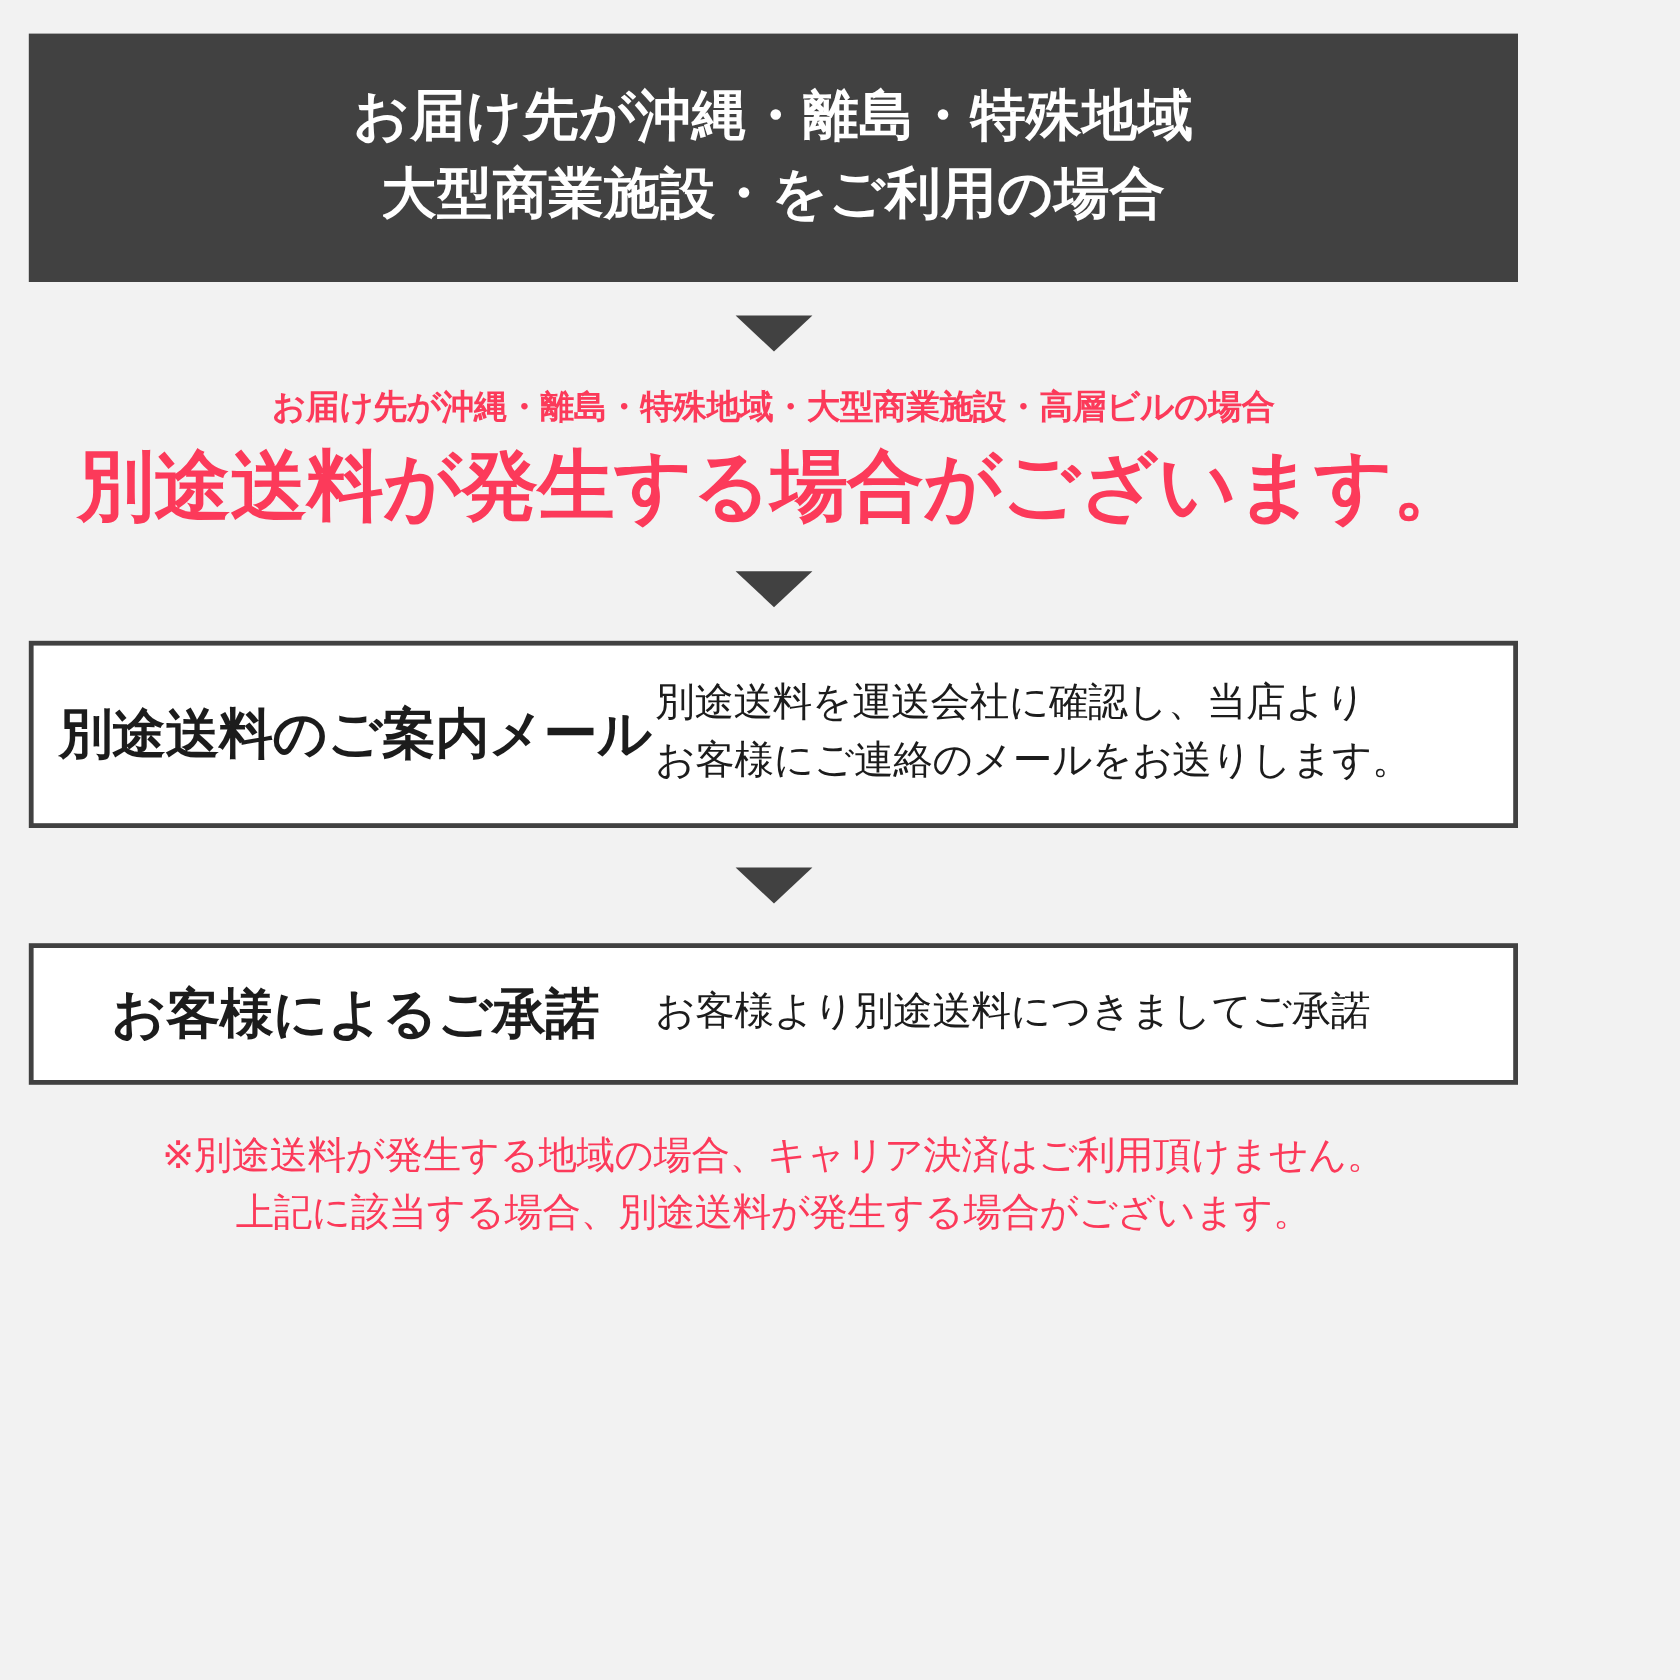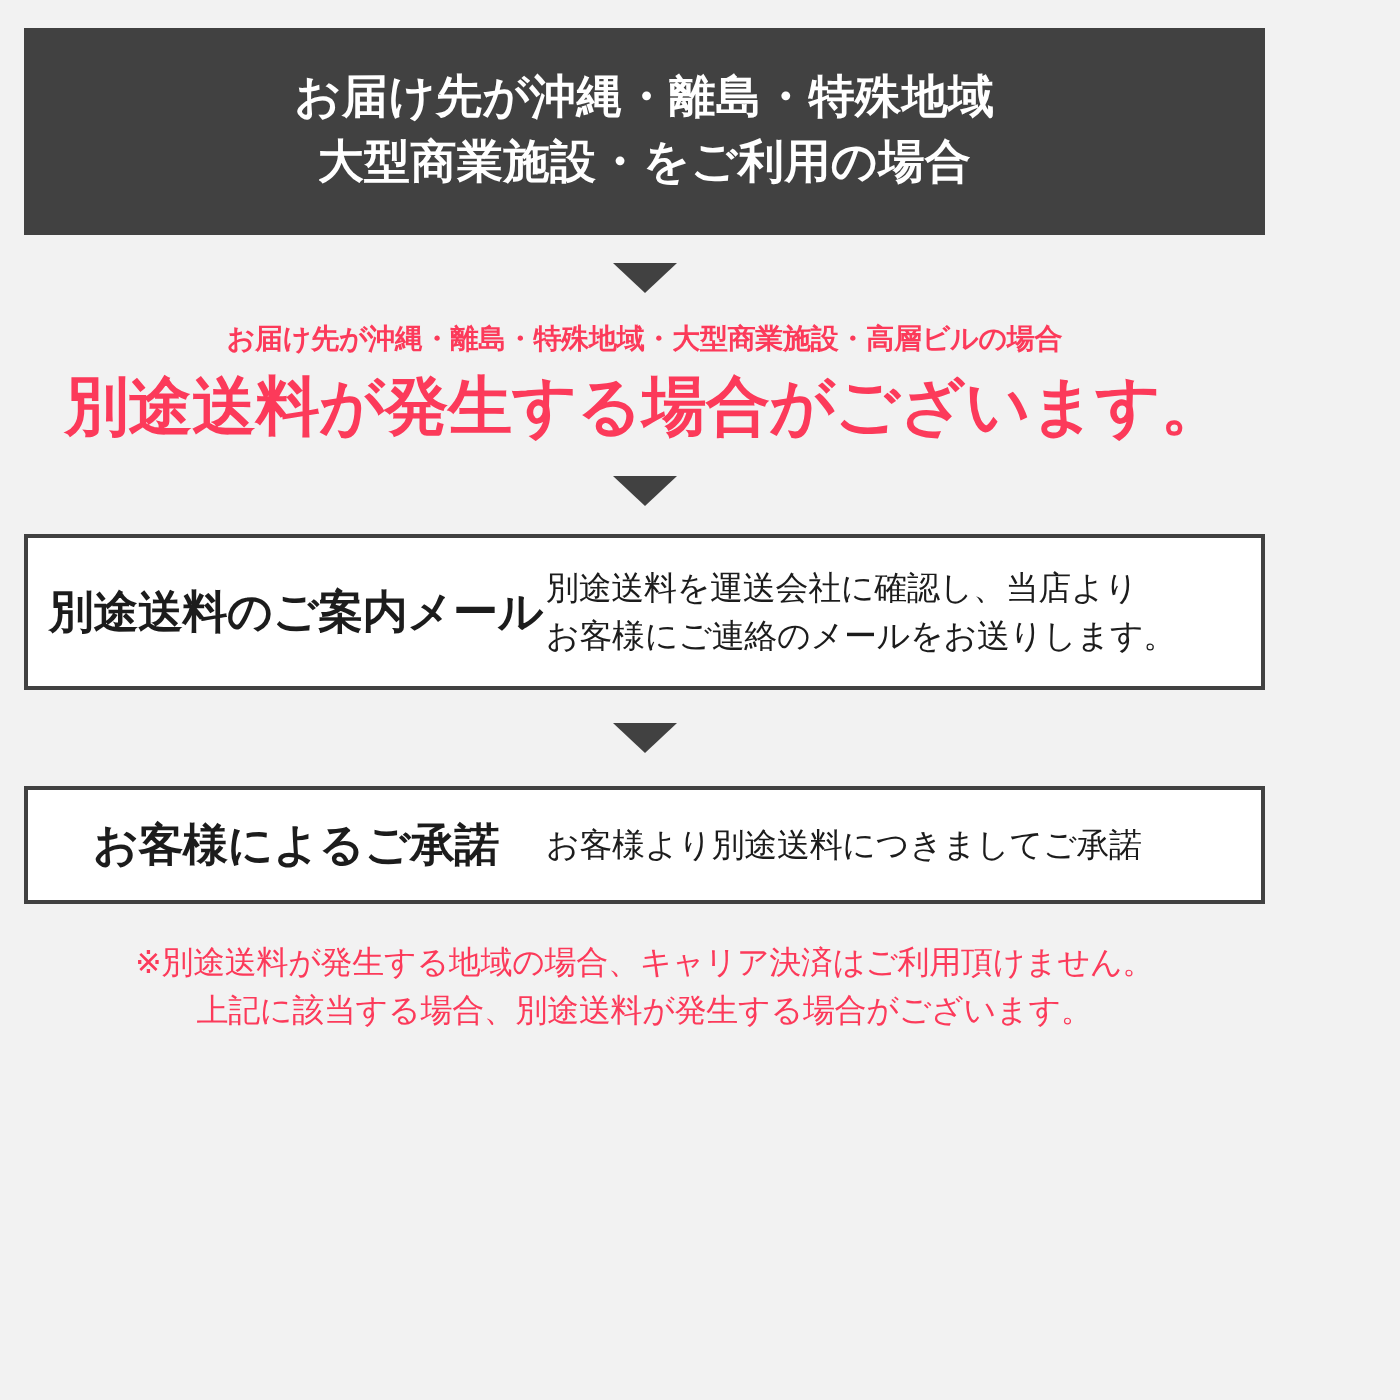--- a/index.html
+++ b/index.html
@@ -94,21 +94,21 @@
     line-height: 1.3;
     letter-spacing: -0.01em;
   }
   .step-desc {
     flex: 1 1 auto;
     font-size: 33px;
     color: #1c1c1c;
     line-height: 1.45;
     letter-spacing: -0.01em;
   }
-  .step-desc div { white-space: nowrap; }
+  .step-desc div { white-space: nowrap; font-family: Liberation Mono, monospace; }
 
   
   .notes {
     margin-top: 34px;
     text-align: center;
     color: #fc3a5a;
   }
   .note {
     font-size: 32px;
     line-height: 1.5;

